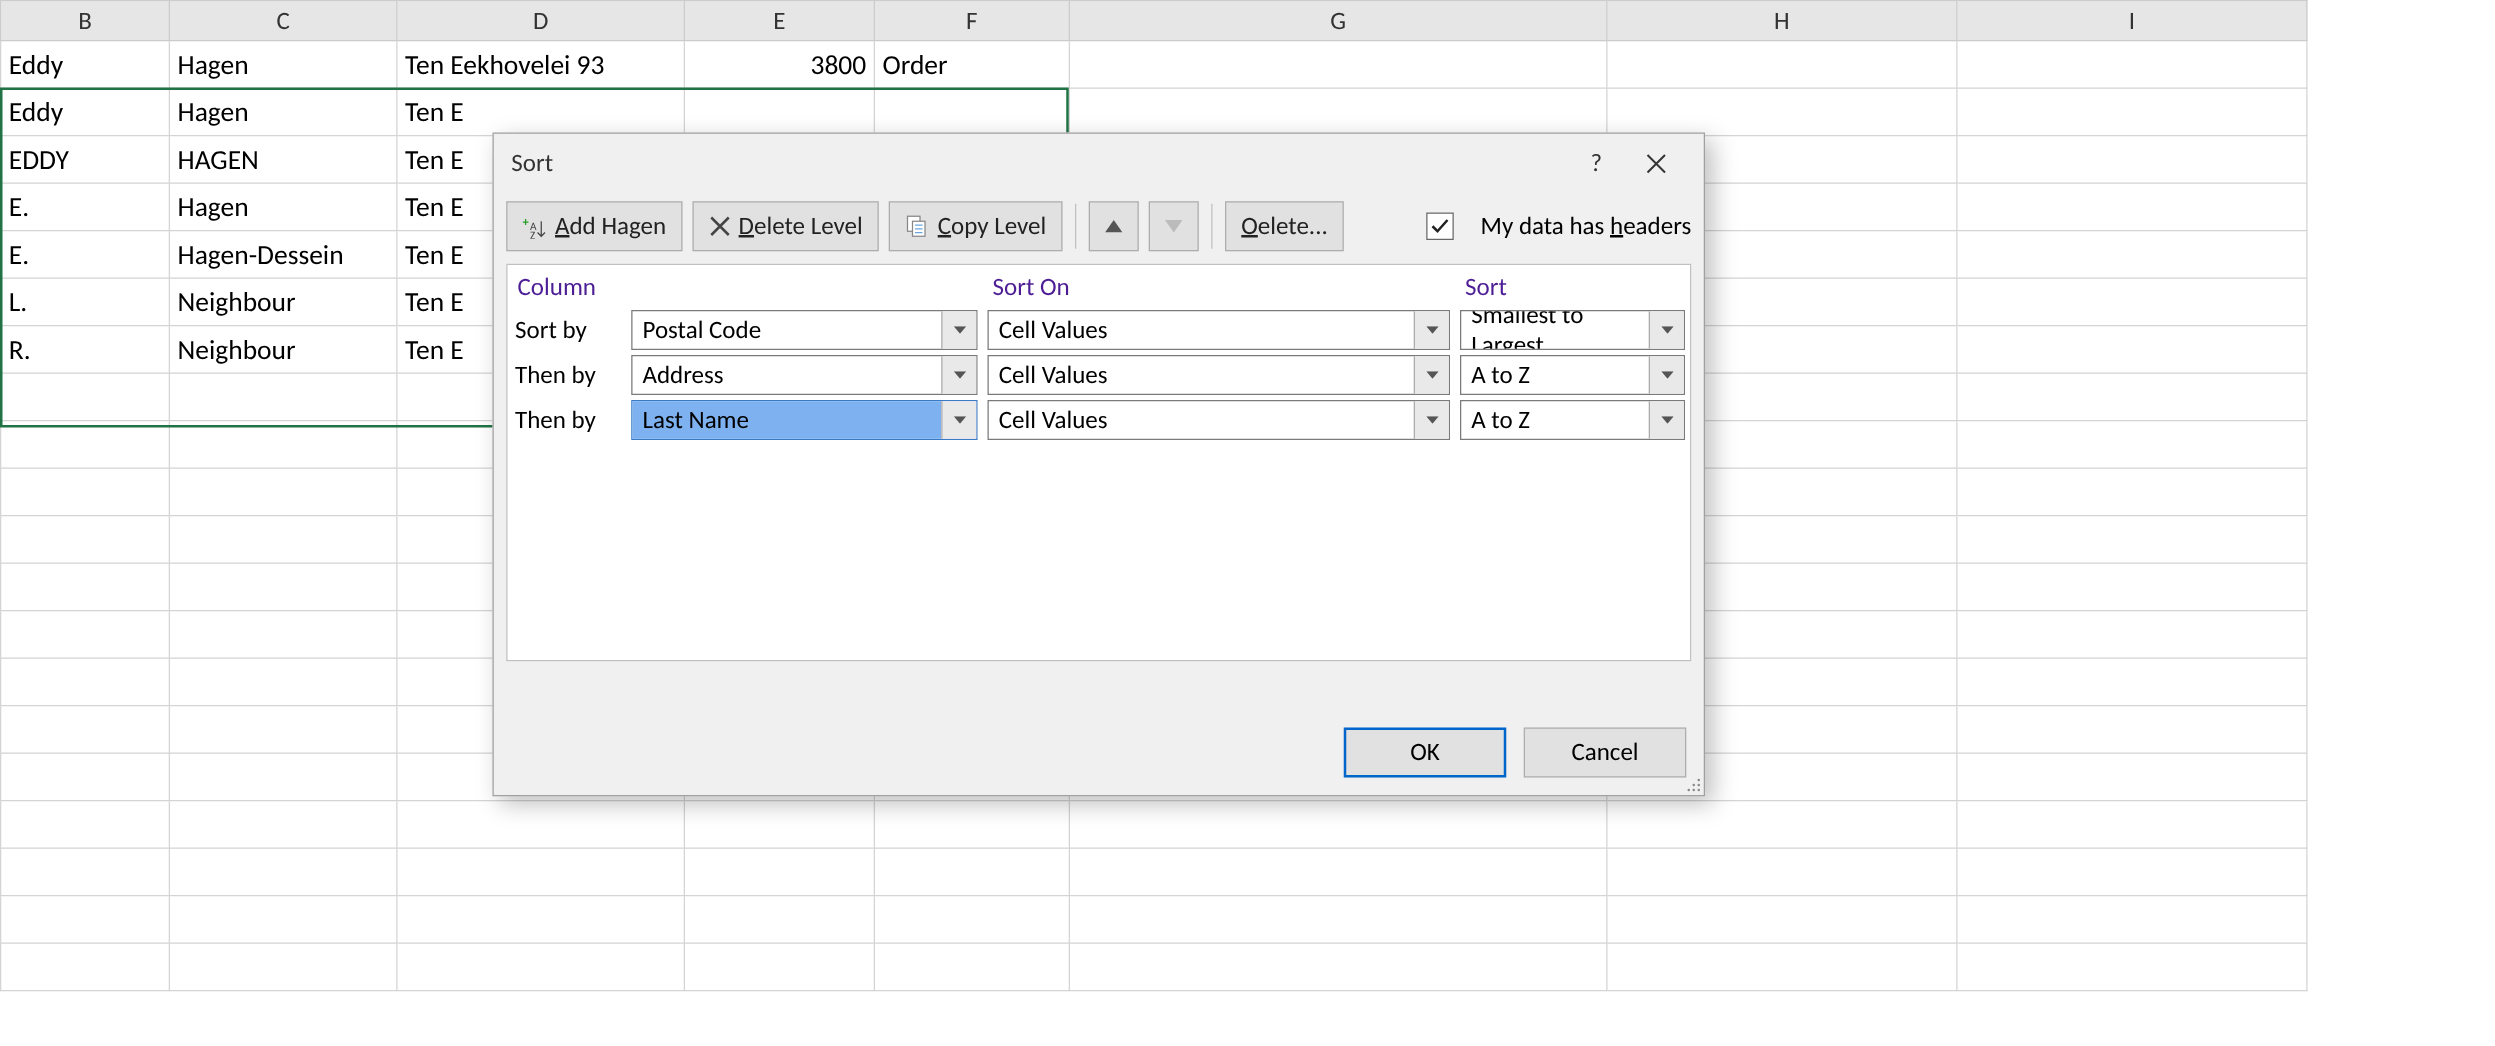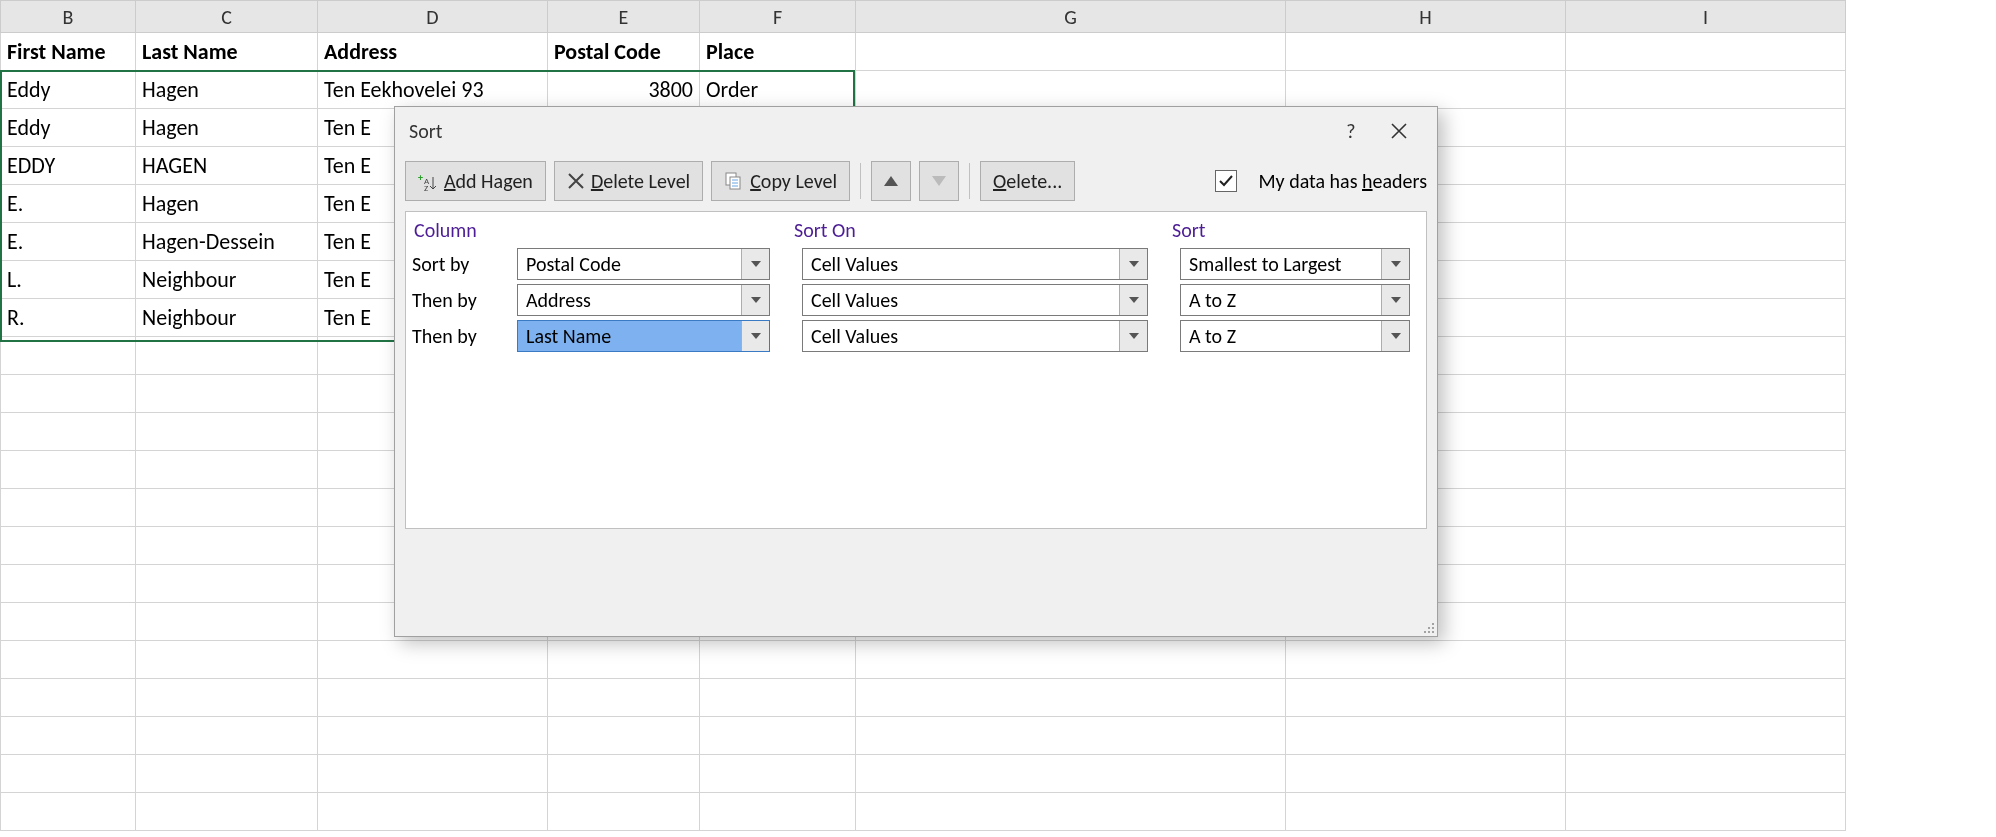--- a/index.html
+++ b/index.html
@@ -56,21 +56,21 @@
       position: absolute;
       border: 2px solid #217346;
       pointer-events: none;
     }
 
     
     .dlg {
       position: absolute;
       left: 394px;
       top: 106px;
-      width: 1044px;
+      width: 970px;
       height: 531px;
       background: #f0f0f0;
       border: 1px solid #a0a0a0;
       box-shadow: 6px 6px 18px rgba(0,0,0,0.25);
       display: flex;
       flex-direction: column;
     }
     .dlg-title {
       height: 48px;
       display: flex;
@@ -152,21 +152,21 @@
       border-collapse: collapse;
     }
     .rules th {
       text-align: left;
       font-weight: normal;
       font-size: 20px;
       padding: 6px 8px 4px 8px;
       color: #4c1d95;
     }
     .rules td {
-      padding: 2px 16px;
+      padding: 2px 4px;
       font-size: 20px;
       vertical-align: middle;
     }
     .rules td.lab { padding-left: 6px; width: 90px; }
     .combo {
       display: flex;
       border: 1px solid #7a7a7a;
       background: #fff;
       height: 32px;
       width: 100%;
@@ -244,30 +244,20 @@
     <tbody>
         <tr>
       <th class="colhead">B</th>
       <th class="colhead">C</th>
       <th class="colhead">D</th>
       <th class="colhead">E</th>
       <th class="colhead">F</th>
       <th class="colhead">G</th>
       <th class="colhead">H</th>
       <th class="colhead">I</th>
-    </tr>
-    <tr class="hdr">
-      <td>First Name</td>
-      <td>Last Name</td>
-      <td>Address</td>
-      <td>Postal Code</td>
-      <td>Place</td>
-      <td></td>
-          <td></td>
-          <td></td>
     </tr>
     <tr class="selrange">
       <td>Eddy</td>
       <td class="activecell">Hagen</td>
       <td>Ten Eekhovelei 93</td>
       <td class="num">3800</td>
       <td>Order</td>
       <td></td>
           <td></td>
           <td></td>
@@ -641,20 +631,24 @@
                     <path d="M0 0 L5 6 L10 0" fill="#555"></path>
                   </svg>
                 </div>
           </div>
         </td>
       </tr>
     </tbody>
       </table>
   </div>
 
+  <div class="dlg-buttons">
+    <div class="dbtn primary">OK</div>
+    <div class="dbtn">Cancel</div>
+  </div>
 
   <svg class="resize" viewBox="0 0 14 14">
     <circle cx="12" cy="4" r="1" fill="#888"></circle>
     <circle cx="8" cy="8" r="1" fill="#888"></circle>
       <circle cx="12" cy="8" r="1" fill="#888"></circle>
     <circle cx="4" cy="12" r="1" fill="#888"></circle>
       <circle cx="8" cy="12" r="1" fill="#888"></circle>
       <circle cx="12" cy="12" r="1" fill="#888"></circle>
   </svg>
 </div>

